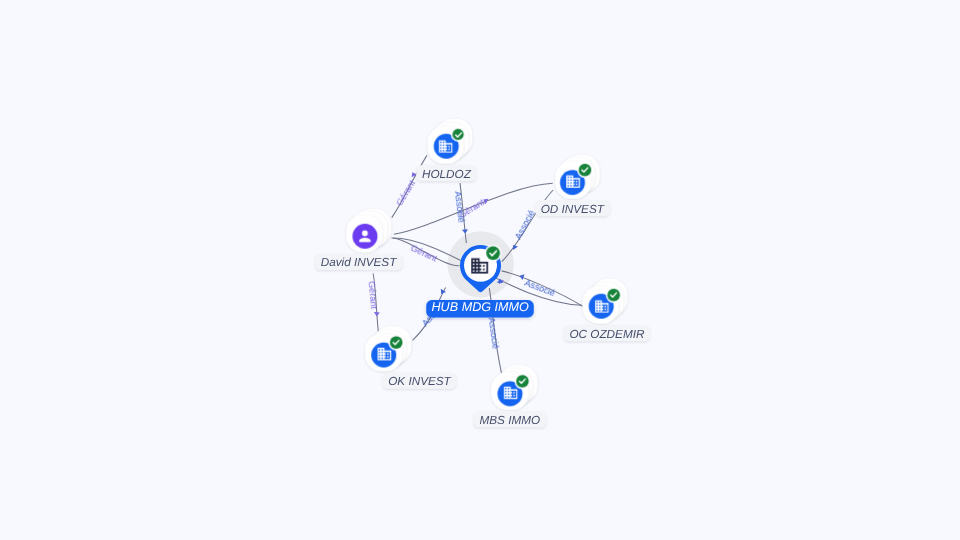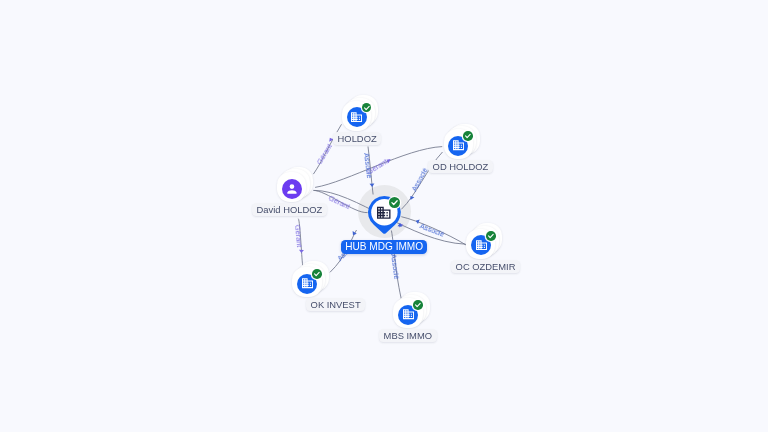--- a/index.html
+++ b/index.html
@@ -10,21 +10,21 @@
   svg.edges{position:absolute;left:0;top:0;width:768px;height:432px;overflow:visible;}
   #halos,#nodes{position:absolute;left:0;top:0;width:768px;height:432px;}
   .node{position:absolute;}
   
   .stack{position:absolute;width:29.4px;height:30px;border-radius:13px;background:#fff;
          box-shadow:0 0.5px 2px rgba(70,75,100,.17);}
   .icon-circle{position:absolute;border-radius:50%;display:flex;align-items:center;justify-content:center;}
   .badge{position:absolute;border-radius:50%;background:#17833a;display:flex;align-items:center;justify-content:center;}
   .nlabel{position:absolute;background:#f3f4f8;border-radius:4.2px;
           color:#464e6b;font-size:9.4px;line-height:13.4px;white-space:nowrap;
-          padding:0 4.6px;box-shadow:0 1px 2px rgba(60,64,90,.12);text-align:center;}
+          padding:0 4.6px;box-shadow:0 1px 2px rgba(60,64,90,.12);text-align:center;font-style:italic;}
   .pin-label{background:#1565f0;color:#fff;font-size:10.1px;line-height:13.6px;
              border-radius:4.5px;padding:0 4.2px;box-shadow:0 1px 3px rgba(20,60,140,.22);}
   .elabel{position:absolute;font-size:7.3px;line-height:8px;white-space:nowrap;transform-origin:0 50%;}
 </style>
 </head>
 <body>
 
 <div id="stage">
   <div id="halos">
       <div style="position: absolute; border-radius: 50%; background: rgb(232, 233, 236); left: 357.5px; top: 184.5px; width: 53px; height: 53px;"></div>
@@ -96,21 +96,21 @@
         <div class="stack" style="left: 443.5px; top: 129.1px; z-index: 3;"></div>
         <div class="icon-circle" style="left: 448.4px; top: 135.6px; width: 20px; height: 20px; z-index: 5; background: rgb(21, 101, 240);"></div>
         <svg width="11.2" height="10.4" viewBox="2 3 20 18" style="position: absolute; left: 453px; top: 140.4px; z-index: 7;">
           <path d="M12 7V3H2v18h20V7H12zM6 19H4v-2h2v2zm0-4H4v-2h2v2zm0-4H4V9h2v2zm0-4H4V5h2v2zm4 12H8v-2h2v2zm0-4H8v-2h2v2zm0-4H8V9h2v2zm0-4H8V5h2v2zm10 12h-8v-2h2v-2h-2v-2h2v-2h-2V9h8v10zm-2-8h-2v2h2v-2zm0 4h-2v2h2v-2z" fill="#fff"></path>
         </svg>
         <div class="badge" style="left: 463.3px; top: 131.4px; width: 9.7px; height: 9.7px; z-index: 9; box-shadow: rgba(255, 255, 255, 0.9) 0px 0px 0px 1.3px;">
           <svg width="9.7" height="9.7" viewBox="0 0 15 15">
             <path d="M4.0 7.7l2.4 2.5 4.7-5.1" fill="none" stroke="#fff" stroke-width="1.75" stroke-linecap="round" stroke-linejoin="round"></path>
           </svg>
         </div>
-        <div class="nlabel" style="top: 160.1px; z-index: 8; left: 428.4px;">OD HOLDOZ</div>
+        <div class="nlabel" style="top: 160.1px; z-index: 8; left: 428.4px;">OD INVEST</div>
       </div>
       <div class="node">
         <div class="stack" style="left: 473px; top: 223.1px; z-index: 1;"></div>
         <div class="stack" style="left: 469.7px; top: 225.8px; z-index: 2;"></div>
         <div class="stack" style="left: 466.1px; top: 228.7px; z-index: 3;"></div>
         <div class="icon-circle" style="left: 471px; top: 235.2px; width: 20px; height: 20px; z-index: 5; background: rgb(21, 101, 240);"></div>
         <svg width="11.2" height="10.4" viewBox="2 3 20 18" style="position: absolute; left: 475.6px; top: 240px; z-index: 7;">
           <path d="M12 7V3H2v18h20V7H12zM6 19H4v-2h2v2zm0-4H4v-2h2v2zm0-4H4V9h2v2zm0-4H4V5h2v2zm4 12H8v-2h2v2zm0-4H8v-2h2v2zm0-4H8V9h2v2zm0-4H8V5h2v2zm10 12h-8v-2h2v-2h-2v-2h2v-2h-2V9h8v10zm-2-8h-2v2h2v-2zm0 4h-2v2h2v-2z" fill="#fff"></path>
         </svg>
         <div class="badge" style="left: 485.9px; top: 231px; width: 9.7px; height: 9.7px; z-index: 9; box-shadow: rgba(255, 255, 255, 0.9) 0px 0px 0px 1.3px;">
@@ -151,16 +151,16 @@
         <div class="nlabel" style="top: 298px; z-index: 8; left: 277.7px; margin-left: 28px;">OK INVEST</div>
       </div>
       <div class="node">
         <div class="stack" style="left: 283.7px; top: 166.5px; z-index: 1;"></div>
         <div class="stack" style="left: 280.4px; top: 169.2px; z-index: 2;"></div>
         <div class="stack" style="left: 276.8px; top: 172.1px; z-index: 3;"></div>
         <div class="icon-circle" style="left: 281.7px; top: 178.6px; width: 20px; height: 20px; z-index: 5; background: rgb(108, 60, 240);"></div>
         <svg width="9.9" height="10" viewBox="2 1.6 20 20.8" style="position: absolute; left: 286.75px; top: 183.6px; z-index: 7;">
           <path d="M12 2.1a4.9 4.9 0 110 9.8 4.9 4.9 0 010-9.8zm0 12.6c4.6 0 8.3 1.9 9.6 4.5.7 1.4-.3 2.8-1.6 2.8H4c-1.3 0-2.3-1.4-1.6-2.8 1.3-2.6 5-4.5 9.6-4.5z" fill="#fff"></path>
         </svg>
-        <div class="nlabel" style="top: 203.1px; z-index: 8; left: 252.2px;">David HOLDOZ</div>
+        <div class="nlabel" style="top: 203.1px; z-index: 8; left: 252.2px;">David INVEST</div>
       </div>
     </div>
 </div>
 
 </body></html>

